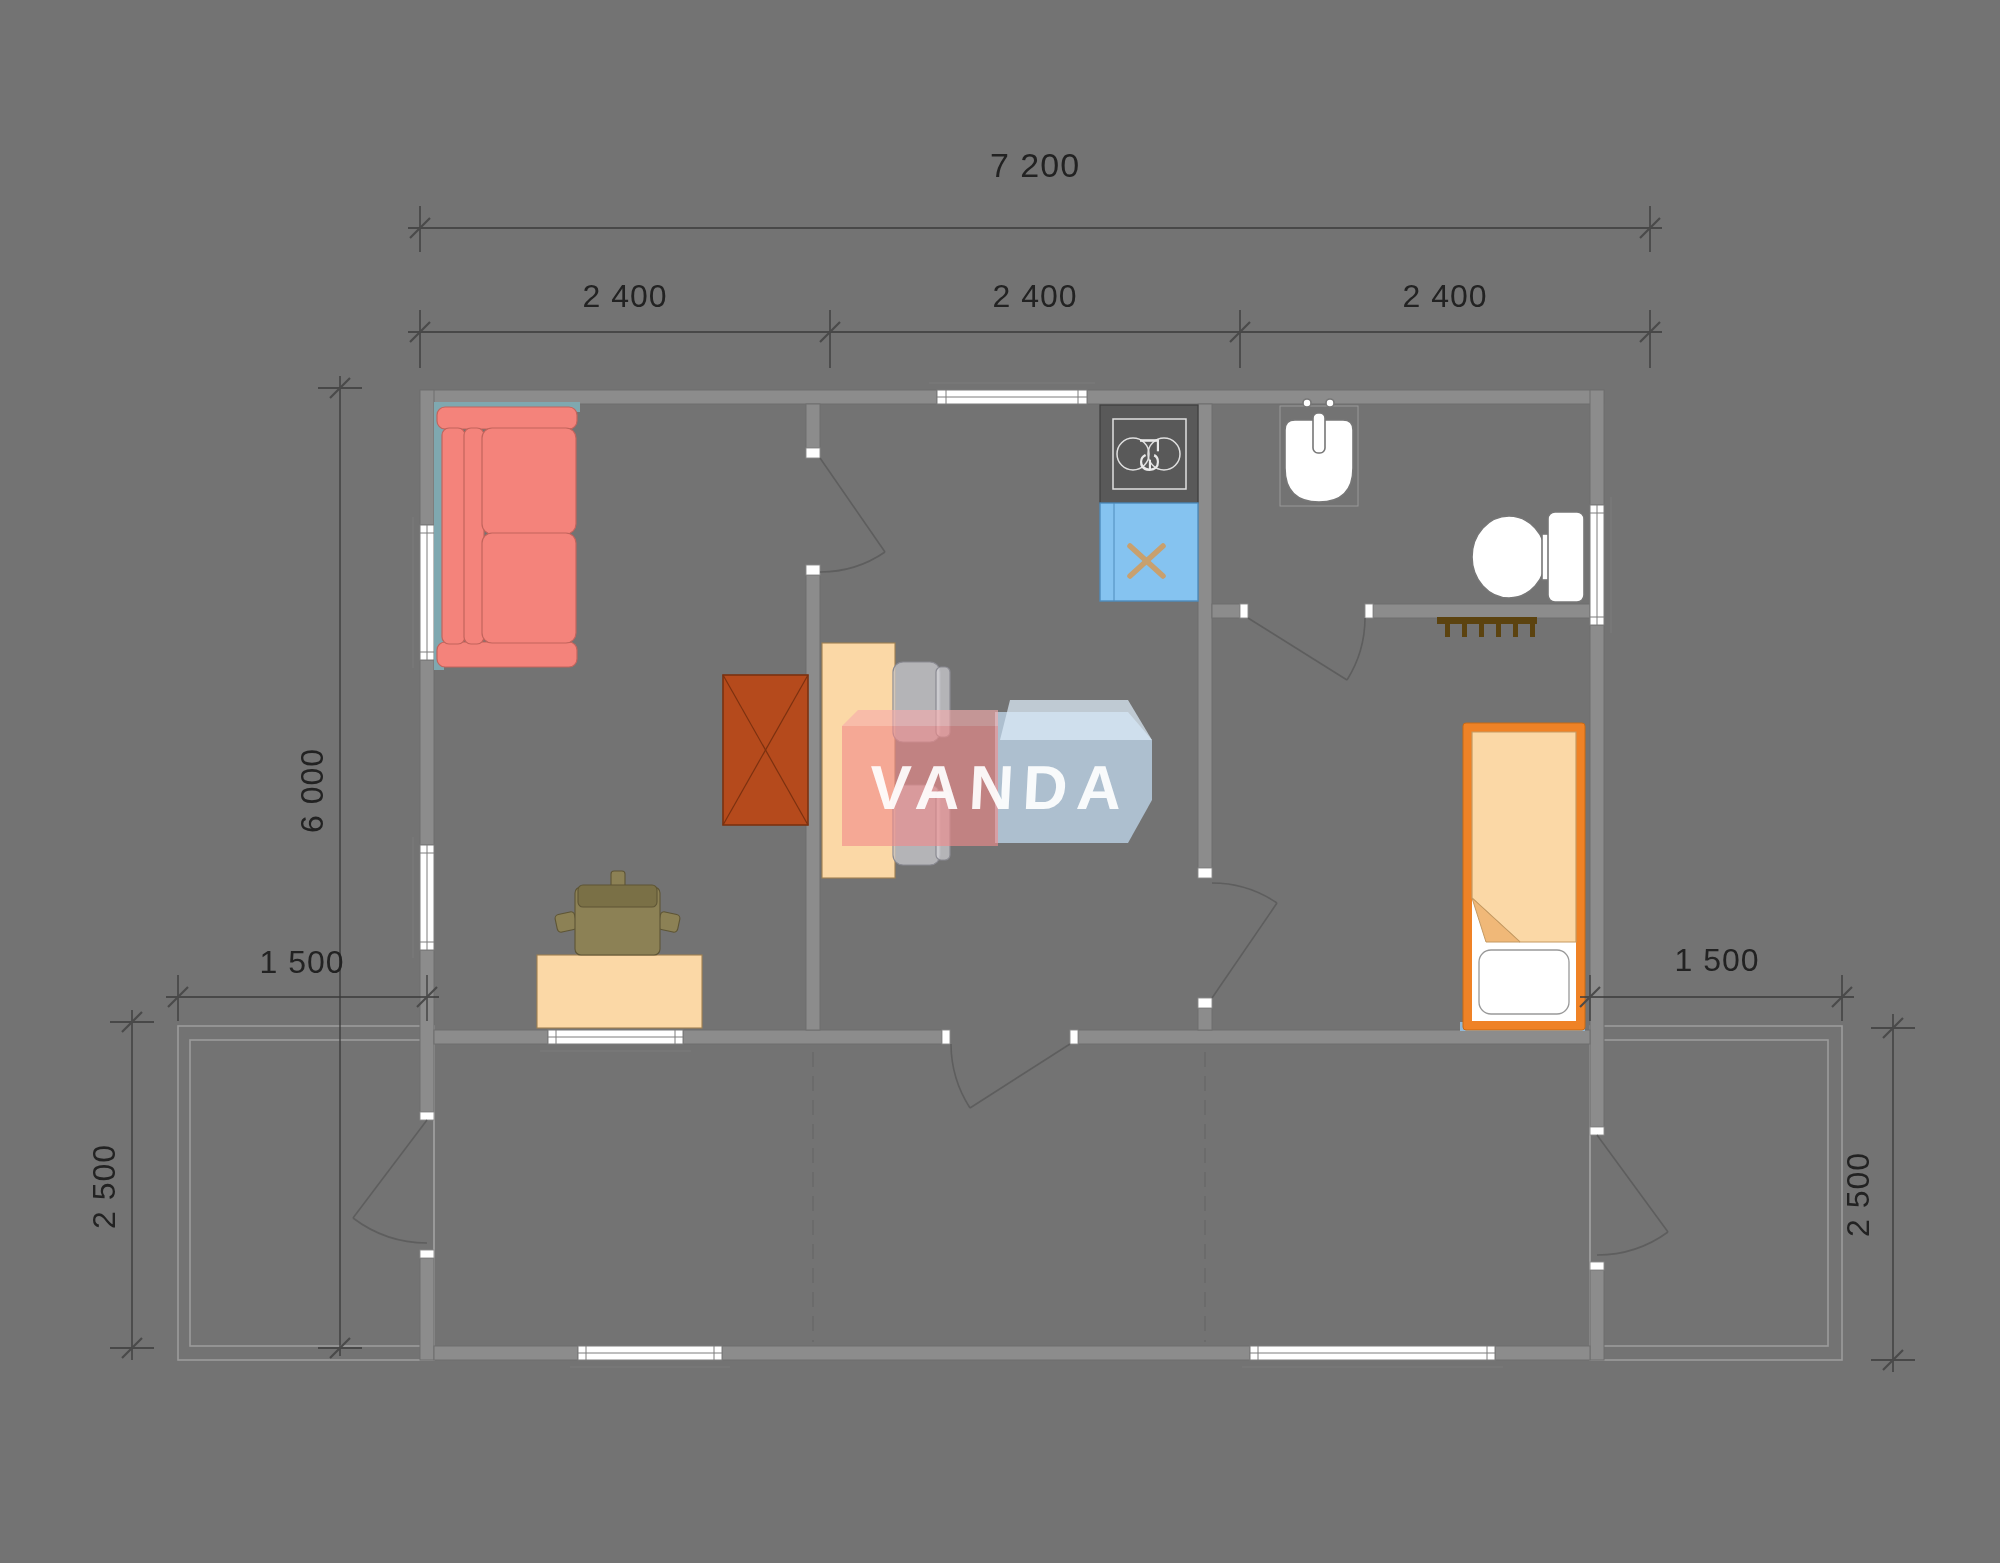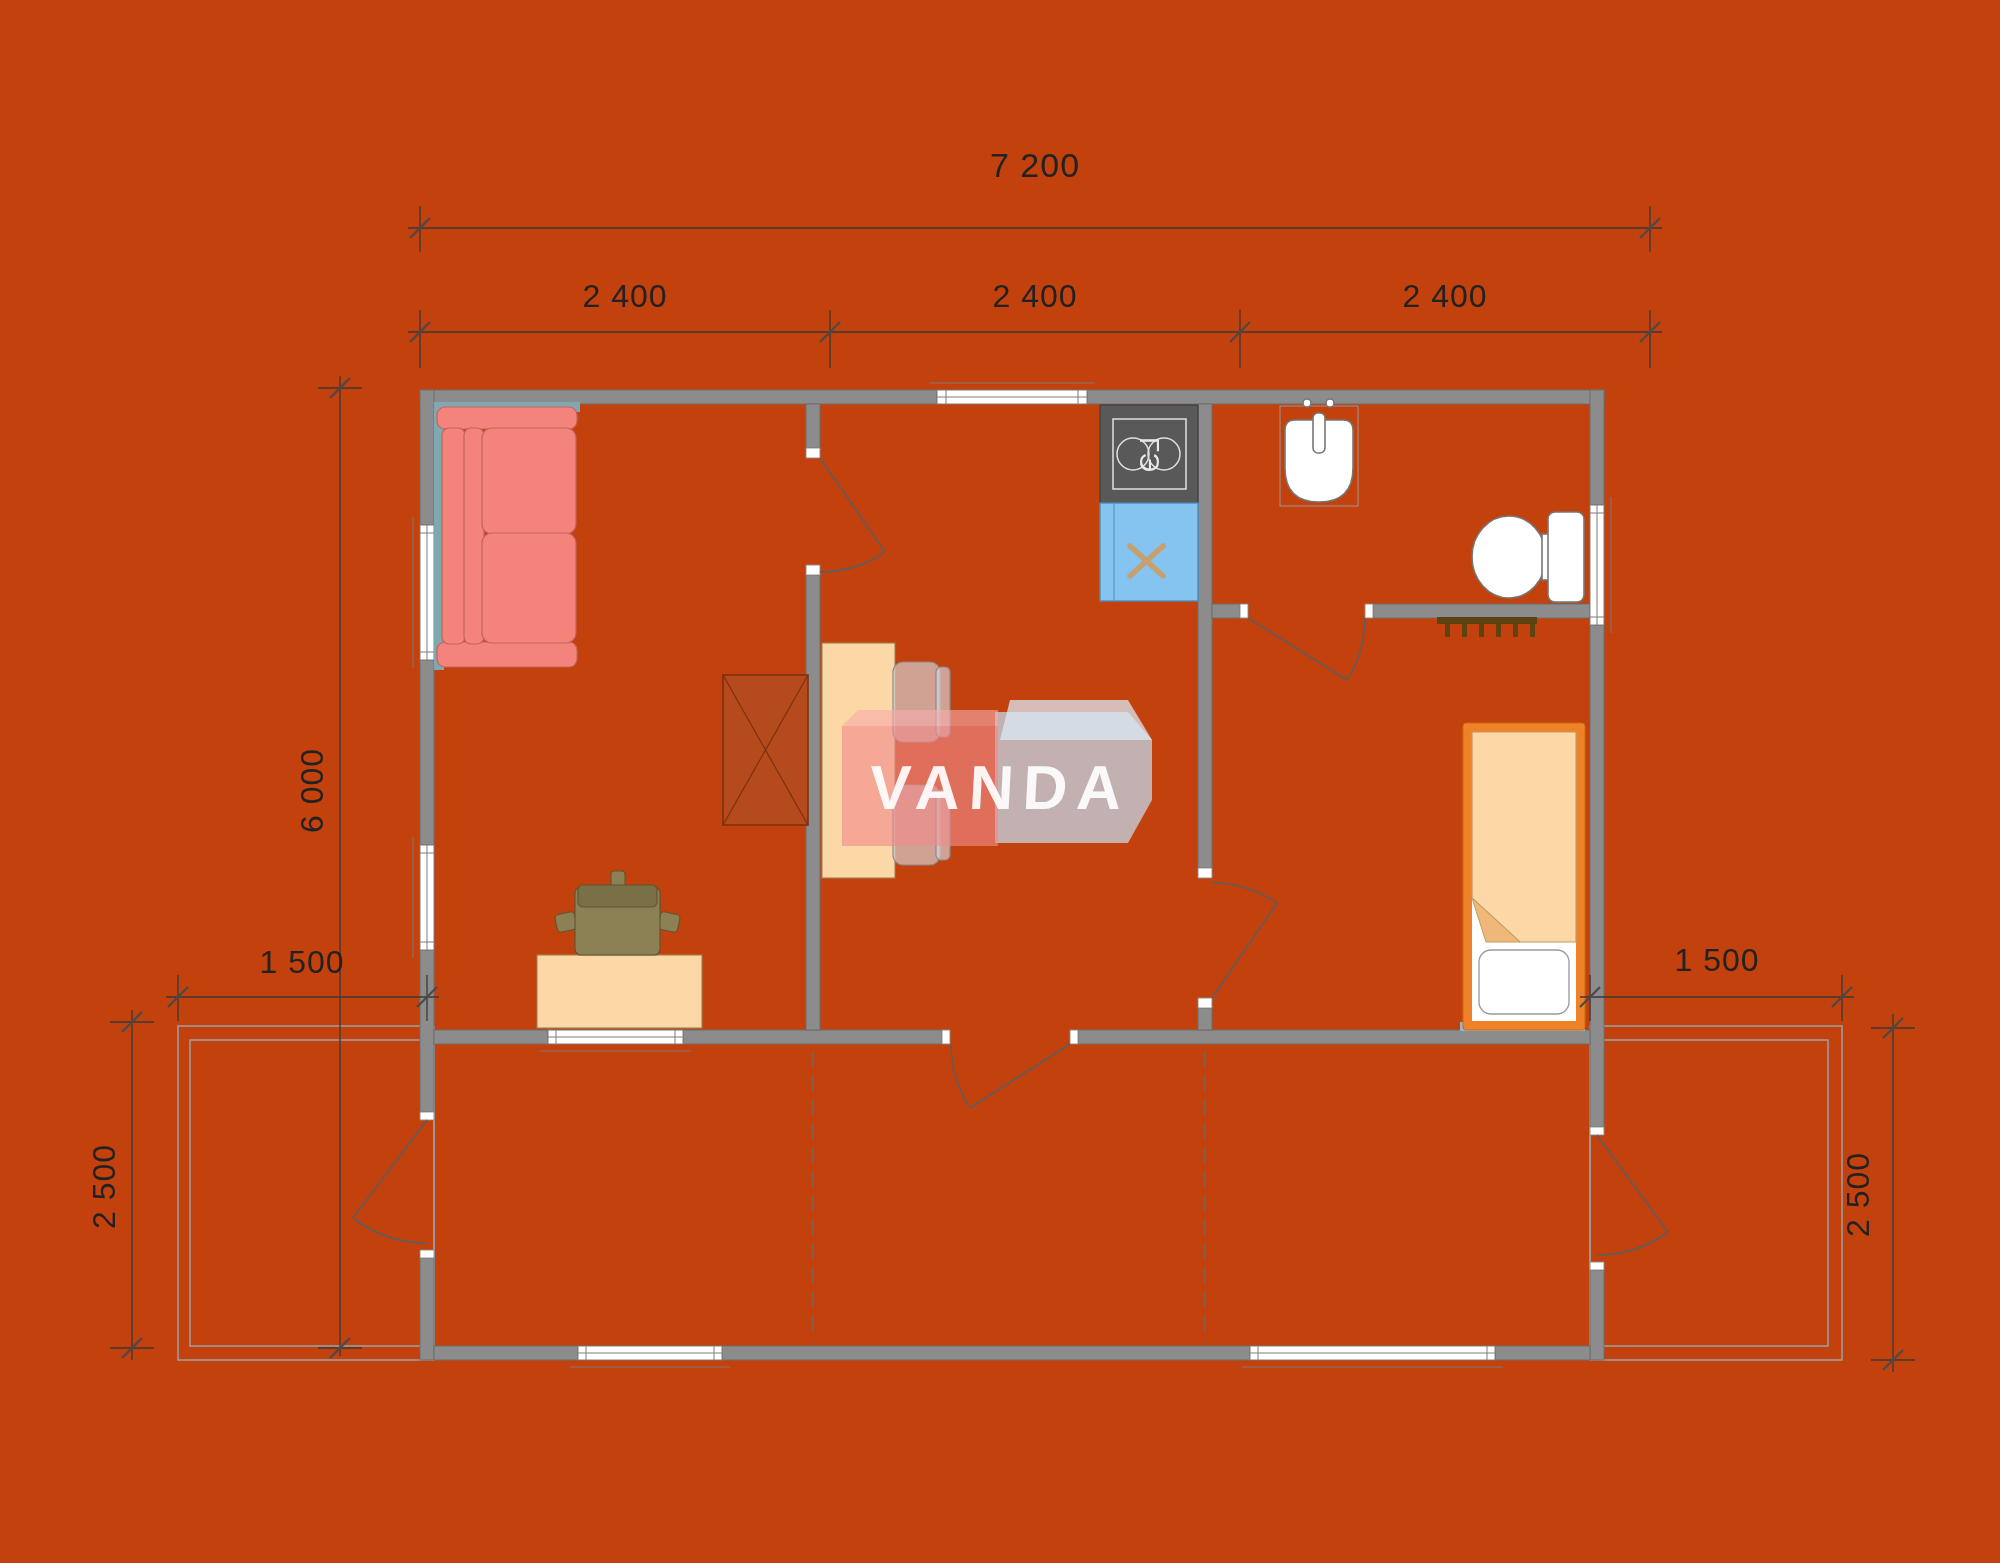--- a/index.html
+++ b/index.html
@@ -1,16 +1,16 @@
 <!DOCTYPE html>
 <html><head>
 <meta charset="utf-8">
 <style>
   html,body{margin:0;padding:0;background:#fff;}
-  #stage{position:relative;width:2000px;height:1563px;background:#c2410c;overflow:hidden;
+  #stage{position:relative;width:2000px;height:1563px;background:#737373;overflow:hidden;
          font-family:"Liberation Sans", sans-serif;}
   #plan-svg{position:absolute;left:0;top:0;}
   .wall{fill:#8C8C8C;stroke:#6F6F6F;stroke-width:1;}
   .jamb{fill:#ffffff;stroke:#8a8a8a;stroke-width:.9;}
   .win{fill:#ffffff;stroke:#7d7d7d;stroke-width:1;}
   .winline{stroke:#7d7d7d;stroke-width:1;fill:none;}
   .door{stroke:#5e5e5e;stroke-width:1.6;fill:none;}
   .deck{fill:none;stroke:#9c9c9c;stroke-width:1.6;}
   .axis{stroke:#6a6a6a;stroke-width:1.5;stroke-dasharray:15 9;fill:none;}
   .dim{stroke:#3a3a3a;stroke-width:1.3;}

